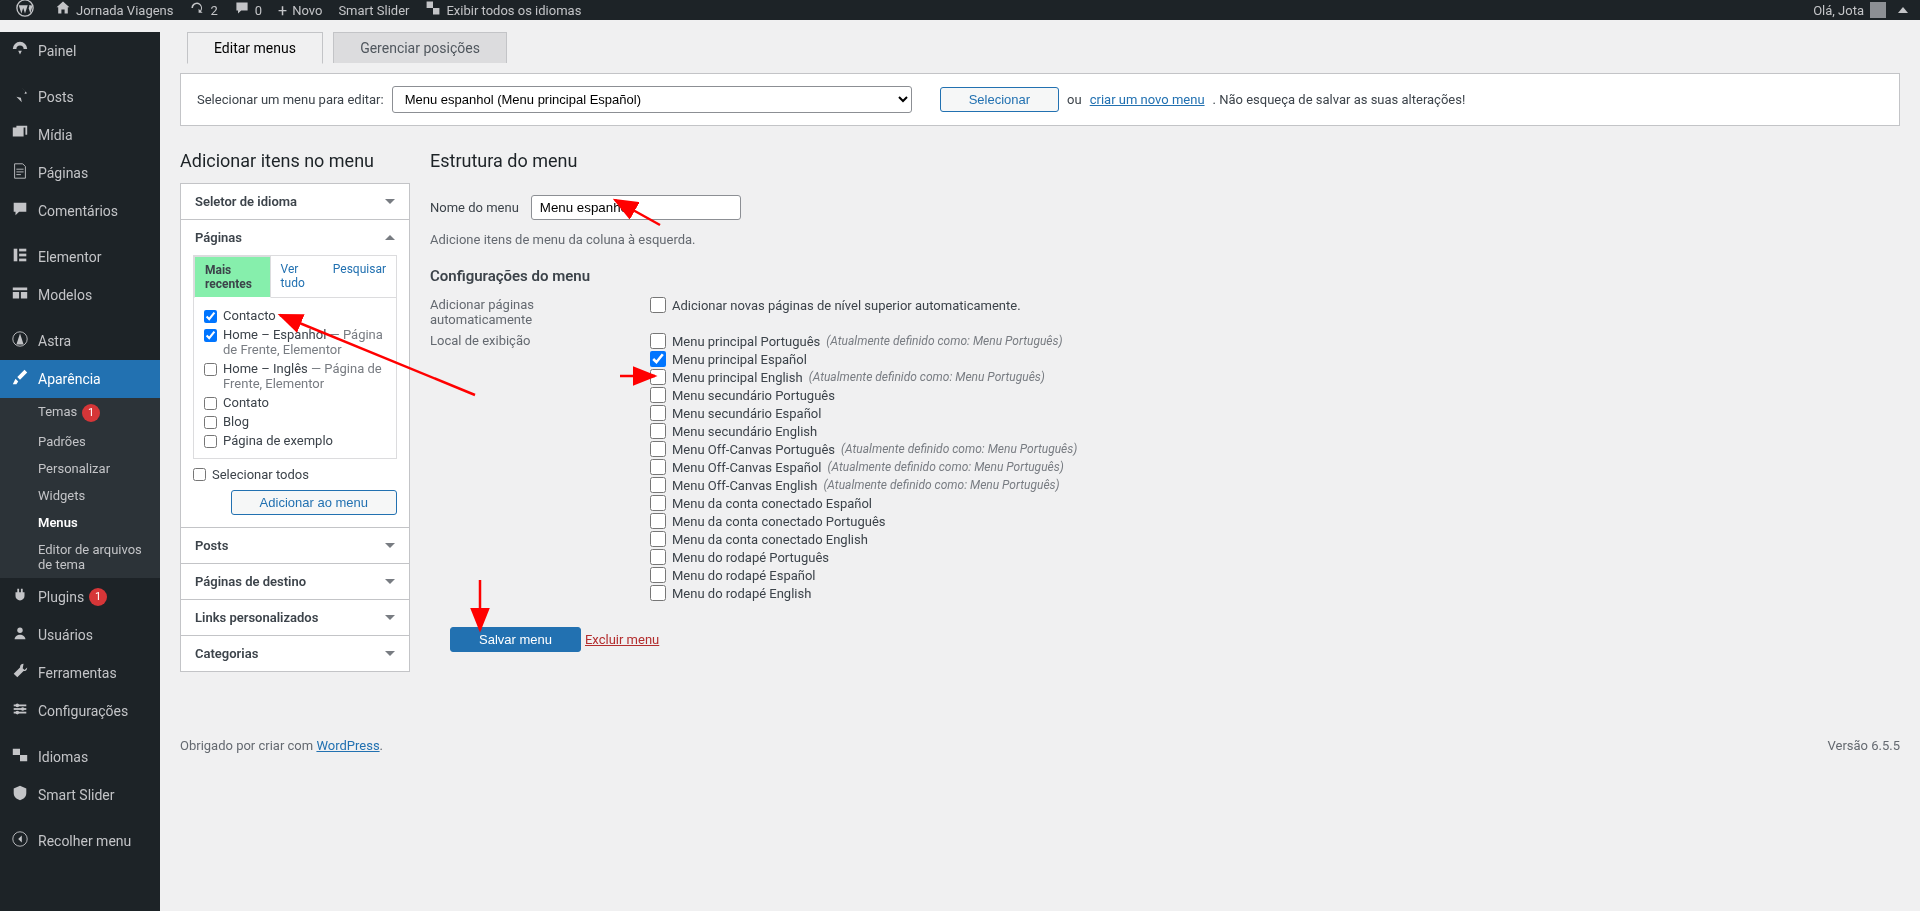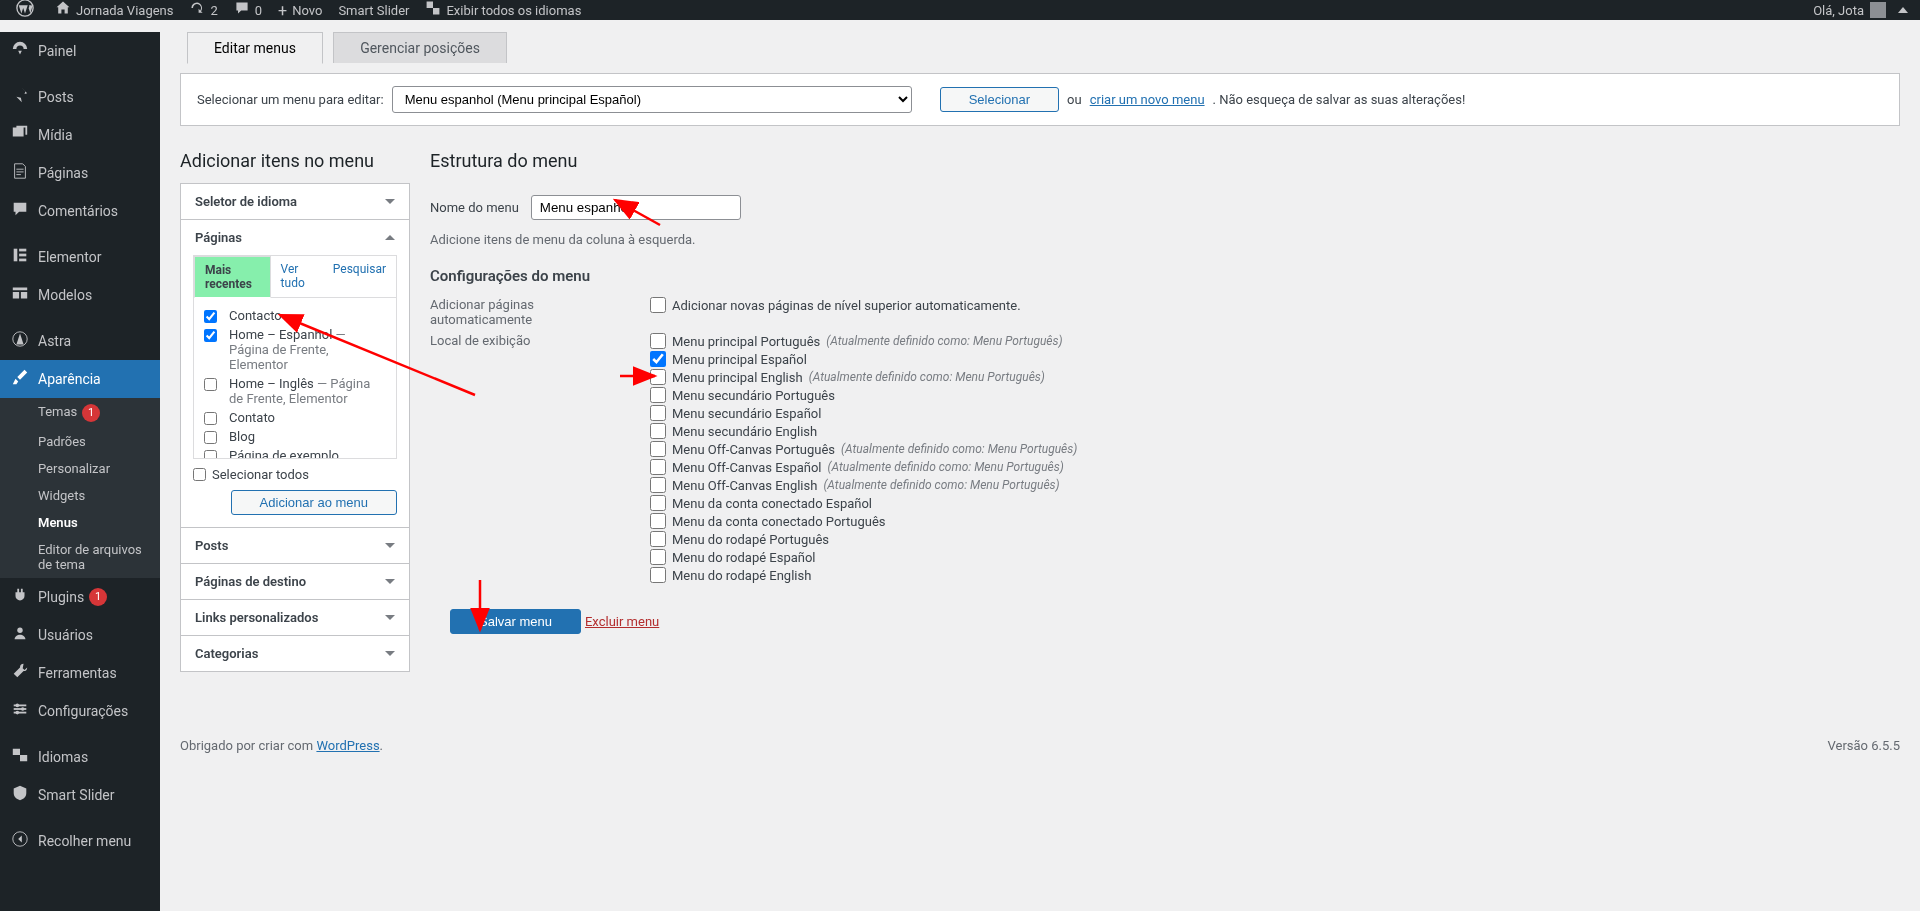--- a/index.html
+++ b/index.html
@@ -54,21 +54,21 @@
 .accordion-header .caret.down { border-top: 5px solid #787c82; }
 .accordion-header .caret.up { border-bottom: 5px solid #787c82; }
 .accordion-content { padding: 0 12px 12px; }
 
 
 .tabs-panel { border: 1px solid #dcdcde; }
 .tabs-nav { display: flex; border-bottom: 1px solid #dcdcde; font-size: 12px; }
 .tabs-nav .tab { padding: 6px 10px; cursor: pointer; color: #2271b1; }
 .tabs-nav .tab.active { border: 1px solid #dcdcde; border-bottom: 1px solid #fff; margin-bottom: -1px; color: #3c434a; background: #86efac; font-weight: bold; }
 .tabs-body { max-height: 160px; overflow-y: auto; padding: 10px; }
-.cb-item { display: flex; align-items: flex-start; gap: 12px; margin-bottom: 4px; font-size: 13px; }
+.cb-item { display: flex; align-items: flex-start; gap: 6px; margin-bottom: 4px; font-size: 13px; }
 .cb-item input { margin-top: 2px; }
 .cb-item .sub { color: #787c82; }
 .select-all-row { padding: 8px 0; display: flex; align-items: center; gap: 6px; font-size: 13px; }
 .add-to-menu-row { text-align: right; }
 
 
 .menu-name-row { display: flex; align-items: center; gap: 12px; padding: 12px 0; }
 .menu-name-row input { width: 210px; padding: 4px 8px; border: 1px solid #8c8f94; border-radius: 3px; }
 .help-text { color: #646970; font-size: 13px; margin-bottom: 20px; }
 
@@ -492,20 +492,24 @@
                 <div class="loc-item">
                   <input type="checkbox" style="">
                   <span>Menu da conta conectado Español</span>
                 </div>
                 <div class="loc-item">
                   <input type="checkbox" style="">
                   <span>Menu da conta conectado Português</span>
                 </div>
                 <div class="loc-item">
                   <input type="checkbox" style="">
+                  <span>Menu da conta conectado English</span>
+                </div>
+                <div class="loc-item">
+                  <input type="checkbox" style="">
                   <span>Menu do rodapé Português</span>
                 </div>
                 <div class="loc-item">
                   <input type="checkbox" style="">
                   <span>Menu do rodapé Español</span>
                 </div>
                 <div class="loc-item">
                   <input type="checkbox" style="">
                   <span>Menu do rodapé English</span>
                 </div>

